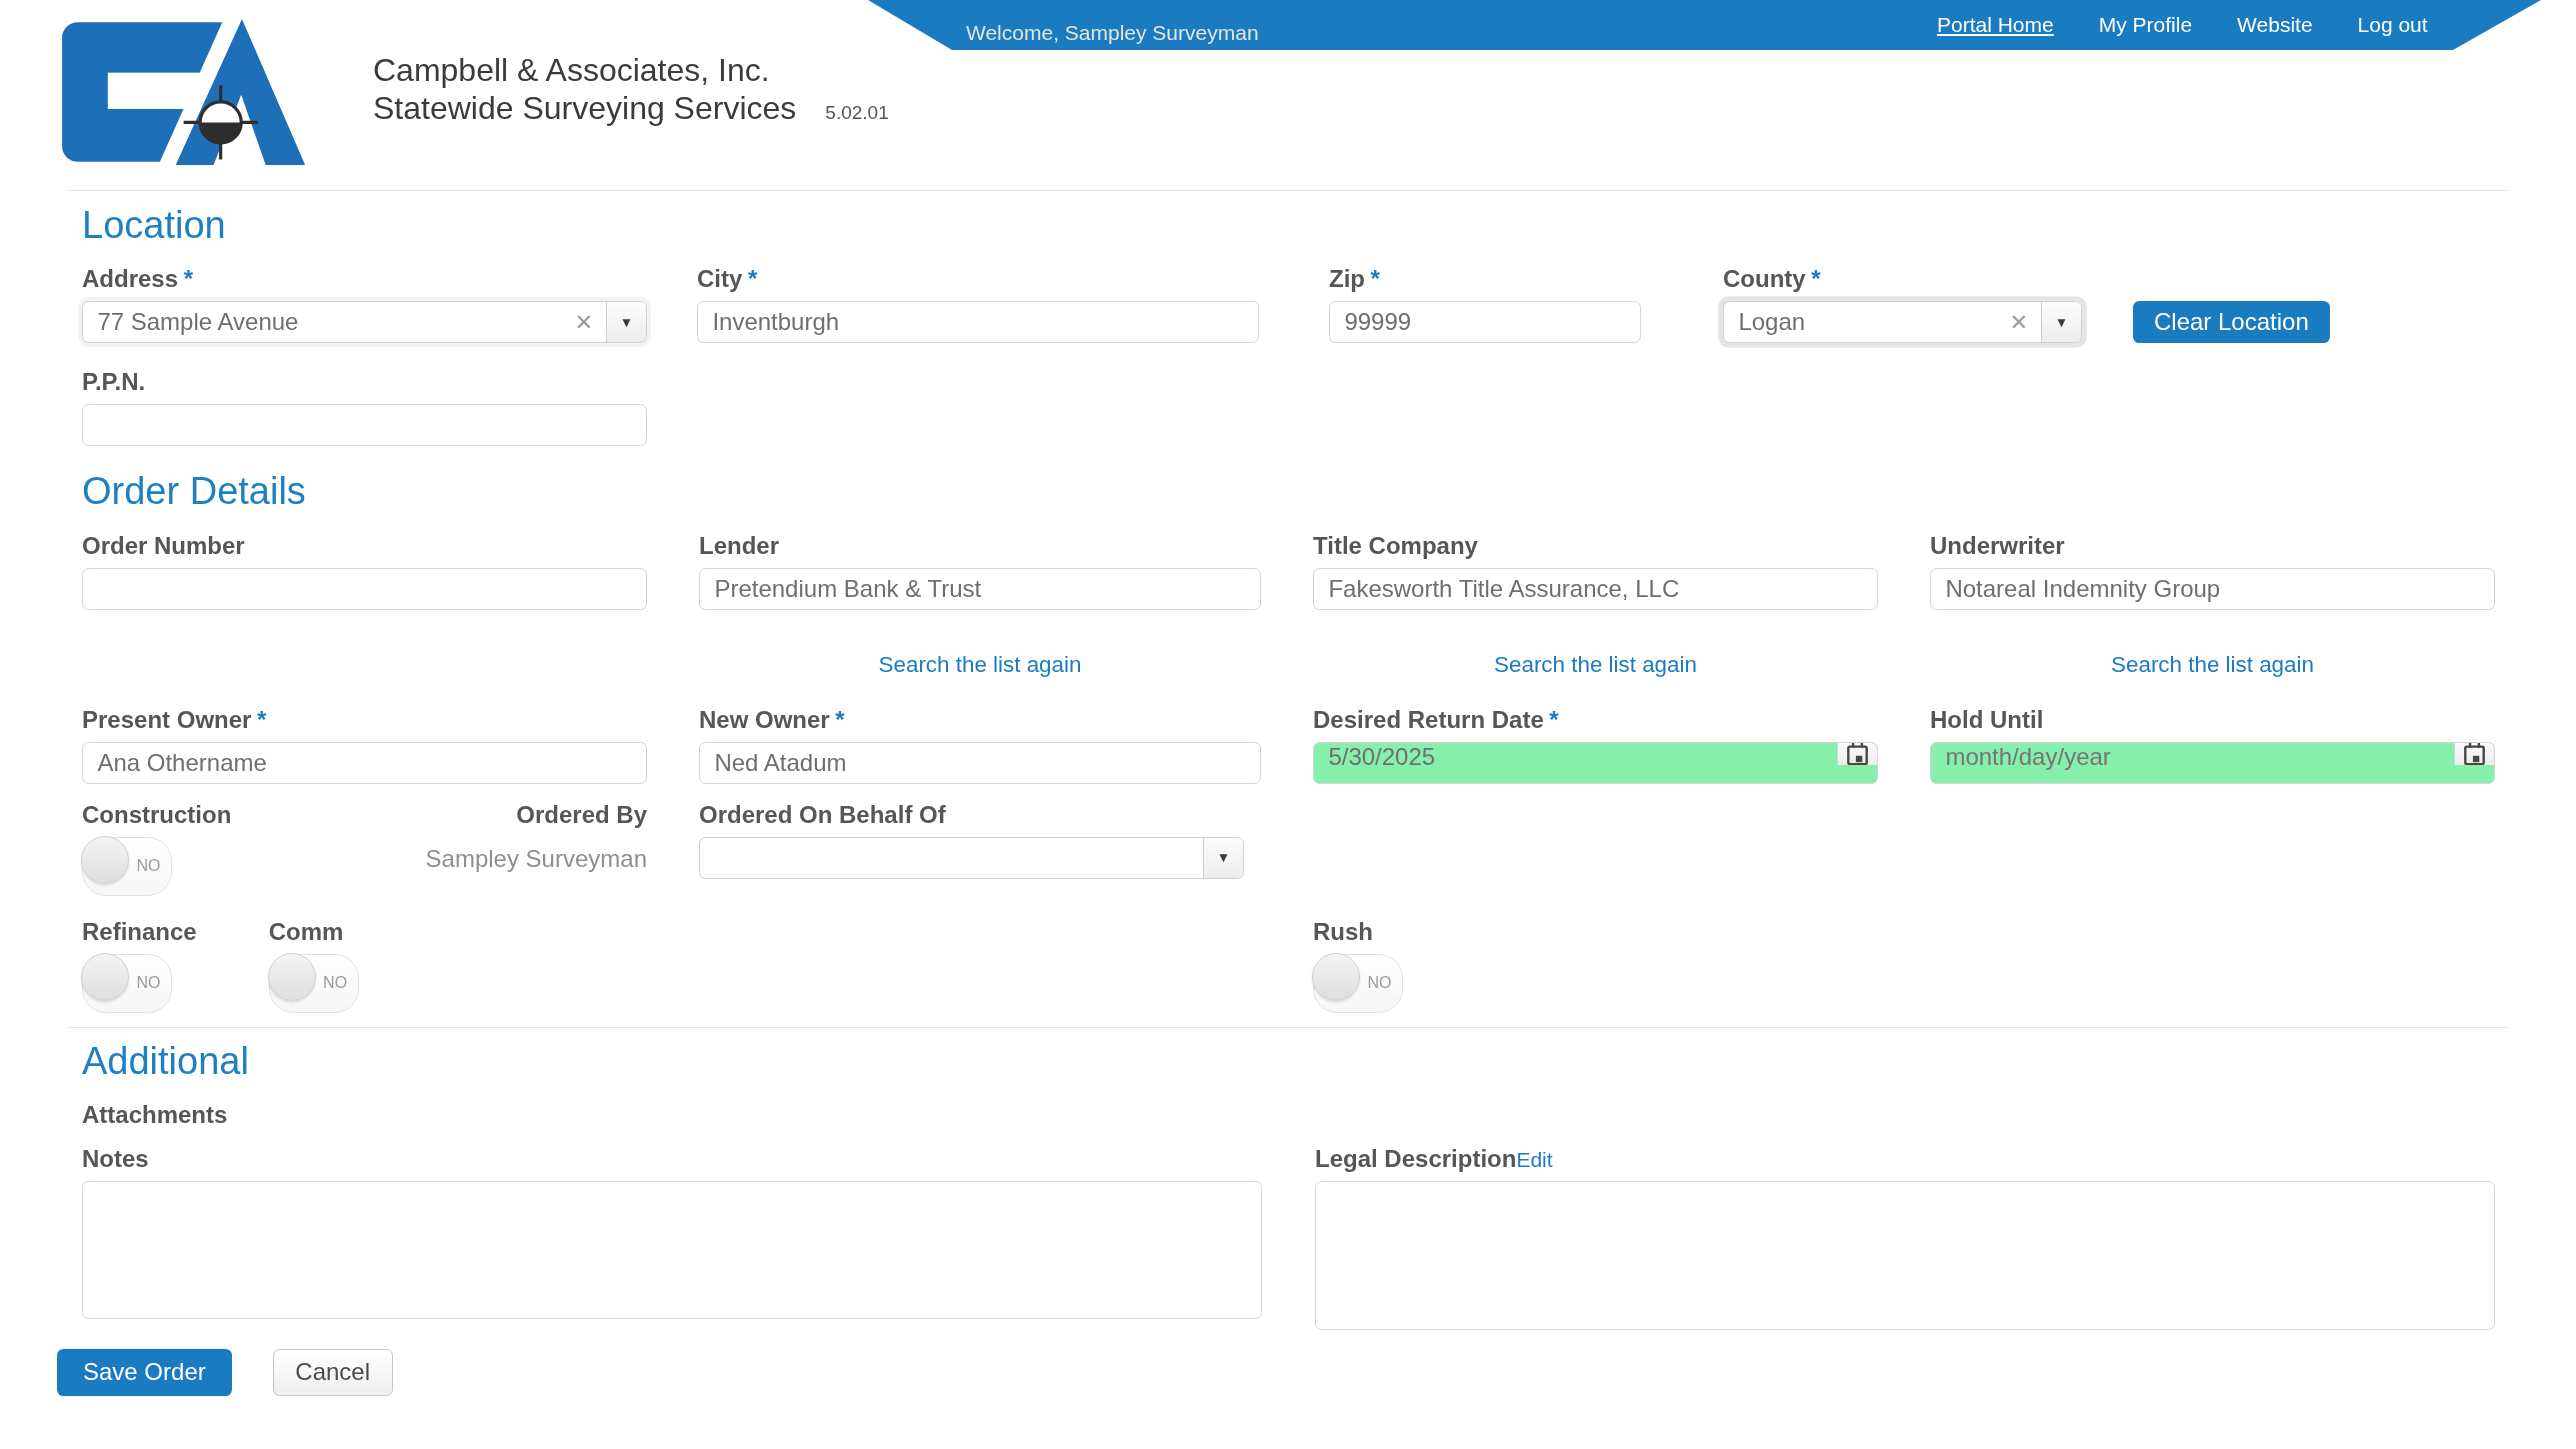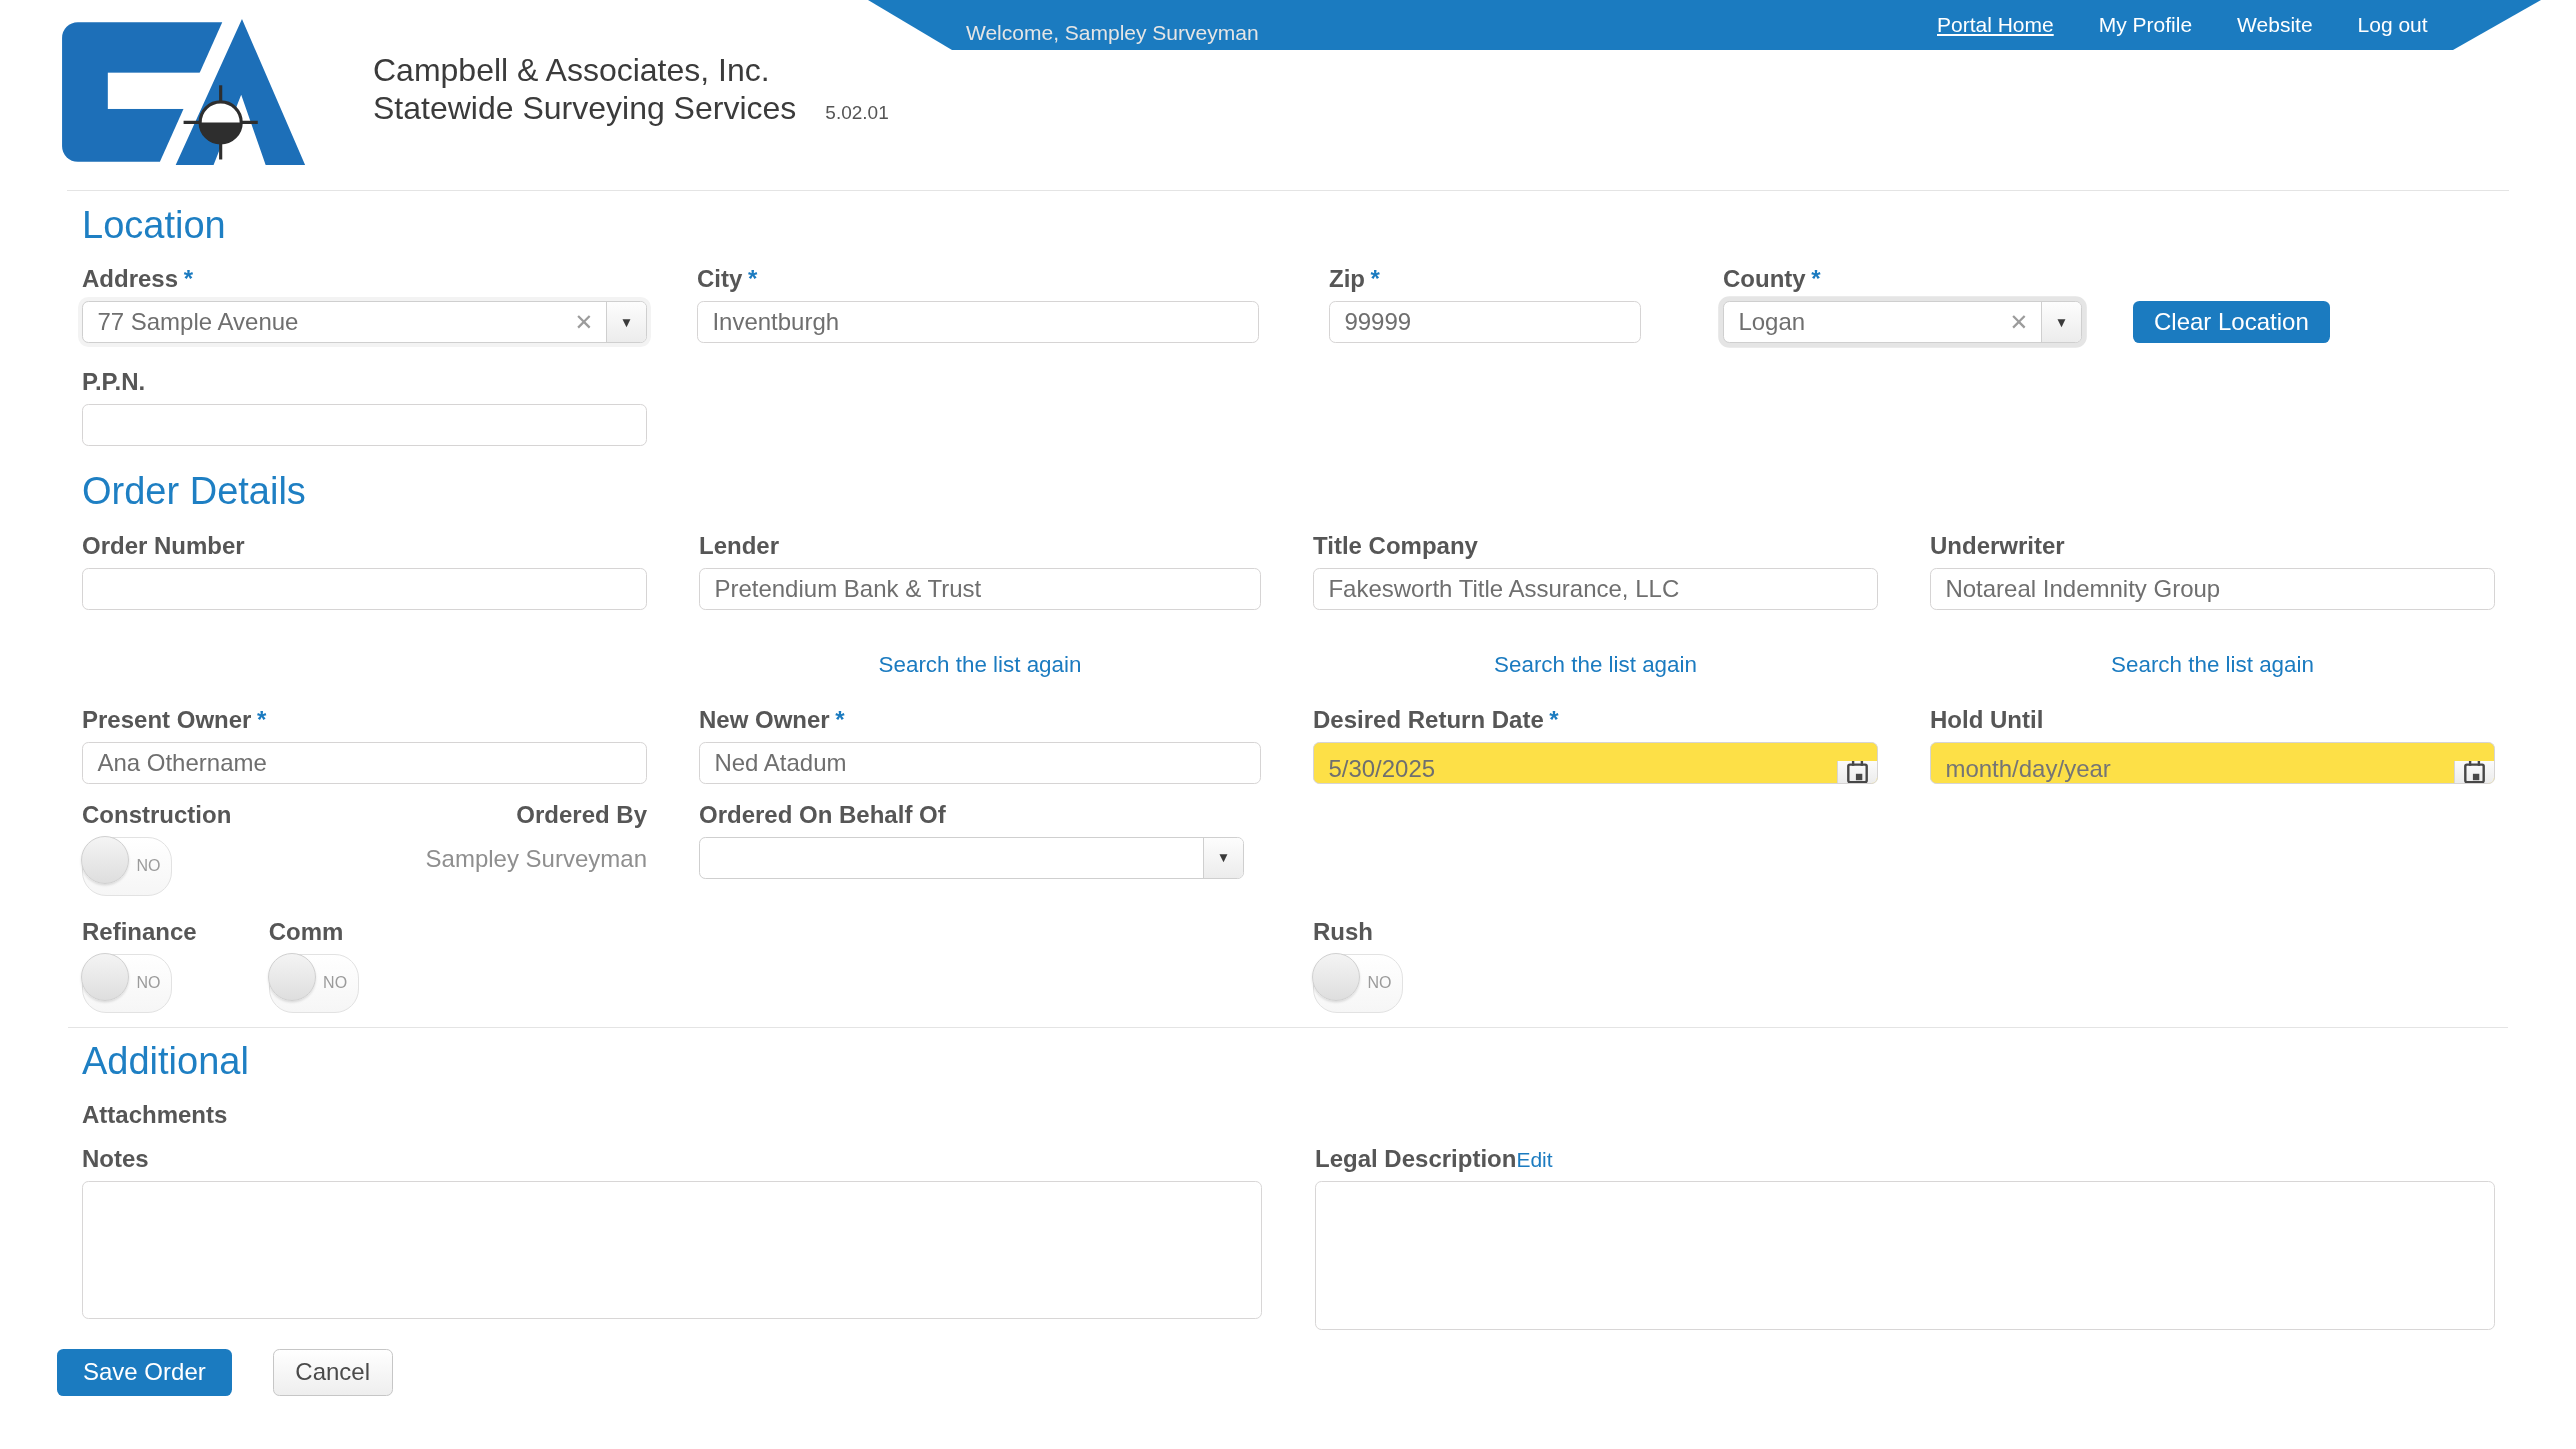--- a/index.html
+++ b/index.html
@@ -37,22 +37,22 @@
     background:#fff; overflow:hidden; }
   .combo.ring-light { box-shadow:0 0 0 4px #f3f3f3; }
   .combo.ring-focus { box-shadow:0 0 0 4.8px #e5e5e5; }
   .combo-input { flex:1; min-width:0; border:none; outline:none; padding:0 14.4px; font-size:24px;
     color:#6f6f6f; font-family:inherit; background:transparent; }
   .clear-x { align-self:center; font-size:22.4px; color:#9c9c9c; margin:0 12.8px 0 3.2px; cursor:pointer; }
   .combo-btn { width:40px; flex:0 0 40px; border-left:0.8px solid #cfcfcf;
     background:linear-gradient(#fdfdfd,#ececec); display:flex; align-items:center; justify-content:center; cursor:pointer; }
   .arrow { font-size:13.6px; color:#3a3a3a; }
 
-  .datefield { display:flex; align-items:flex-end; height:42px; border:0.8px solid #d6d4d4; border-radius:6.4px;
-    background:#fde047; overflow:hidden;gap:24px; }
+  .datefield { display:flex; align-items:flex-start; height:42px; border:0.8px solid #d6d4d4; border-radius:6.4px;
+    background:#86efac; overflow:hidden;gap:24px; }
   .date-btn { width:40px; flex:0 0 40px; border-left:0.8px solid #d6d4d4;
     background:linear-gradient(#fbfbfb,#ececec); display:flex; align-items:center; justify-content:center; cursor:pointer; }
 
   
   .loc-row { display:flex; align-items:flex-start; }
   .w-address { width:565px; }
   .w-city { width:562px; margin-left:50px; }
   .w-zip { width:312px; margin-left:70px; }
   .w-county { width:359px; margin-left:82px; }
   .w-clearbtn { margin-left:51px; padding-top:37px; }

